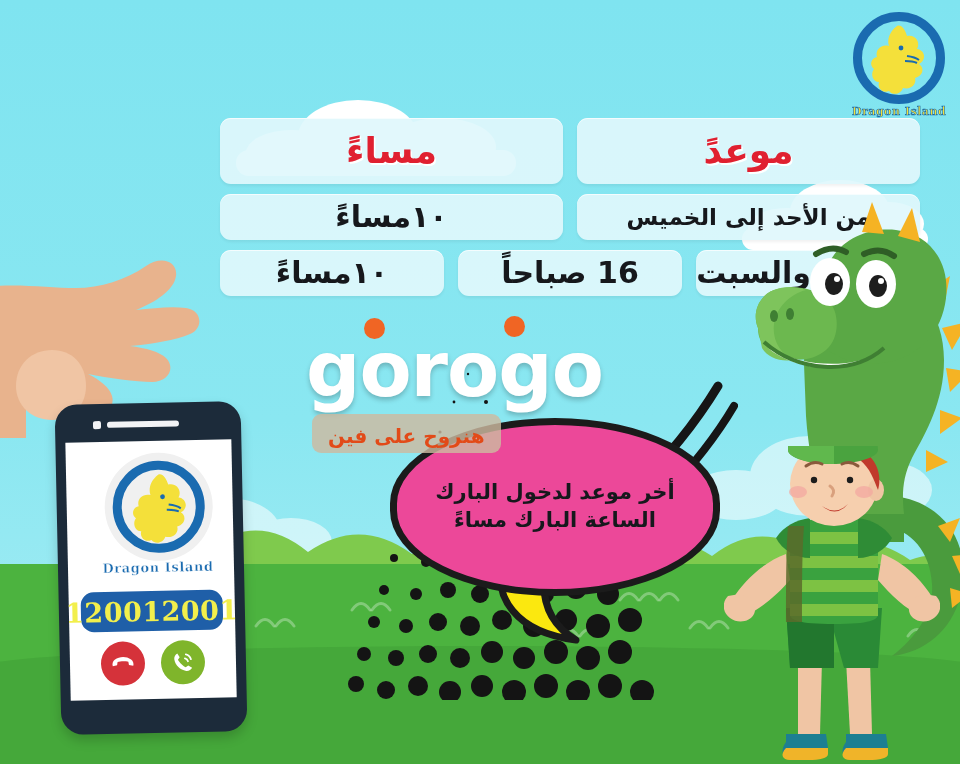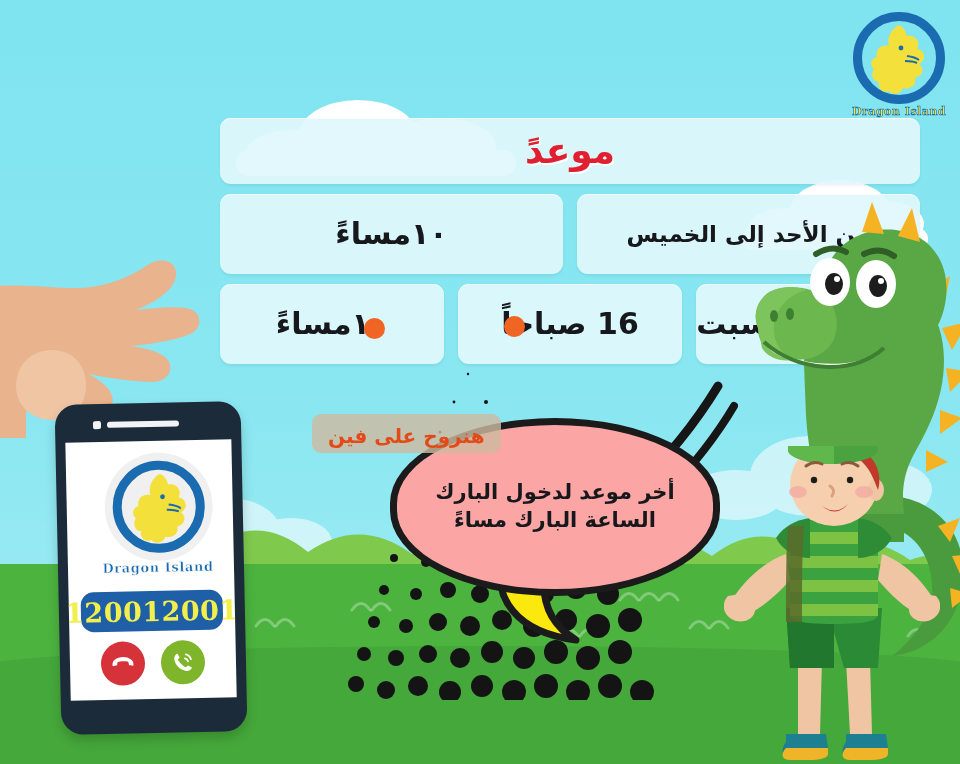--- a/index.html
+++ b/index.html
@@ -71,21 +71,21 @@
   
   .table{
     position:absolute;top:118px;right:40px;
     width:calc(960px - 40px - 40px - 180px);
     display:flex;flex-direction:column;gap:10px;
     direction:rtl;
   }
   .trow{display:flex;gap:14px;}
   .cell{
     flex:1 1 0;
-    height:80px;
+    height:46px;
     background:rgba(224,248,252,.93);
     border-radius:11px;
     box-shadow:0 2px 3px rgba(0,0,0,.06), inset 0 1px 0 rgba(255,255,255,.7);
     display:flex;align-items:center;justify-content:center;
     text-align:center;
     position:relative;
   }
   .hrow .cell{height:66px;}
   .hcell-txt{
     font-size:36px;font-weight:bold;color:#e02030;
@@ -101,21 +101,21 @@
   
   .halftone{
     position:absolute;left:330px;top:300px;width:330px;height:400px;
     pointer-events:none;
   }
 
   
   .bubble-wrap{position:absolute;left:372px;top:390px;width:372px;height:260px;}
   .bubble{
     position:absolute;left:18px;top:28px;width:330px;height:178px;
-    background:#fca5a5;border:7px solid #1b1b1b;border-radius:50%/48%;
+    background:#ec4899;border:7px solid #1b1b1b;border-radius:50%/48%;
     box-sizing:border-box;
     display:flex;flex-direction:column;align-items:center;justify-content:center;
     text-align:center;direction:rtl;
     padding:0 28px;
   }
   .bubble p{margin:0;font-size:21px;font-weight:bold;color:#16181c;line-height:1.32;}
   .bubble-tail{position:absolute;left:112px;top:168px;}
   .swoosh{position:absolute;left:250px;top:-10px;}
 
   
@@ -263,20 +263,23 @@
       <path d="M38,37 q8,0 12,2" stroke="#1a6bb0" stroke-width="2" fill="none"></path>
     </svg>
     <div class="lbl">Dragon Island</div>
   </div>
 
   <div class="table">
 
     <div class="trow hrow">
       <div class="cell">
         <span class="hcell-txt">موعدً</span>
+      </div>
+      <div class="cell">
+        <span class="hcell-txt">مساءً</span>
       </div>
     </div>
 
     <div class="trow">
       <div class="cell">
         <span class="bcell-txt small">من الأحد إلى الخميس</span>
       </div>
       <div class="cell">
         <span class="bcell-txt">١٠مساءً</span>
       </div>
@@ -373,20 +376,21 @@
     <svg class="bubble-tail" width="130" height="90" viewBox="0 0 130 90">
       <path d="M18,4 C10,38 30,74 92,82 C62,64 56,36 62,6 Z" fill="#fbe80f" stroke="#1b1b1b" stroke-width="7" stroke-linejoin="round"></path>
     </svg>
     <div class="bubble">
       <p>أخر موعد لدخول البارك</p>
       <p>الساعة البارك مساءً</p>
     </div>
   </div>
 
   <div class="wm">
+    <div class="wm-word">gorogo</div>
     <div class="wm-dot" style="left:58px;top:-14px;"></div>
     <div class="wm-dot" style="left:198px;top:-16px;"></div>
     <div class="wm-tag">هنروح على فين</div>
   </div>
 
   <svg class="hand" viewBox="0 0 300 300" style="left:-60px;top:138px;">
     <path d="M8,300 L8,196 C8,168 26,150 54,148 C84,146 112,150 136,150
              C160,150 186,142 206,128 C222,117 238,124 236,138
              C234,152 216,164 196,172 C214,170 232,168 246,170
              C262,172 264,190 250,196 C236,202 212,206 190,208

